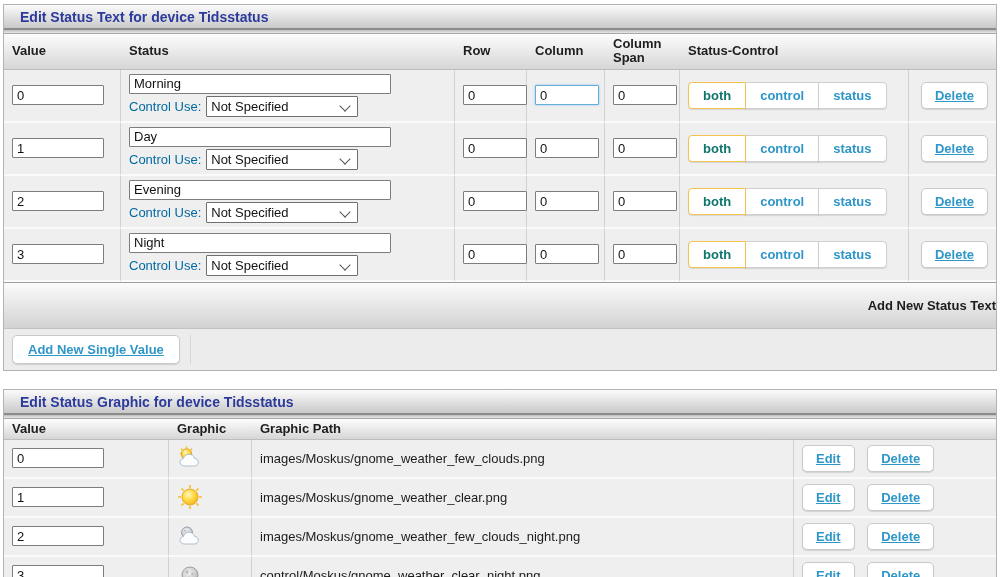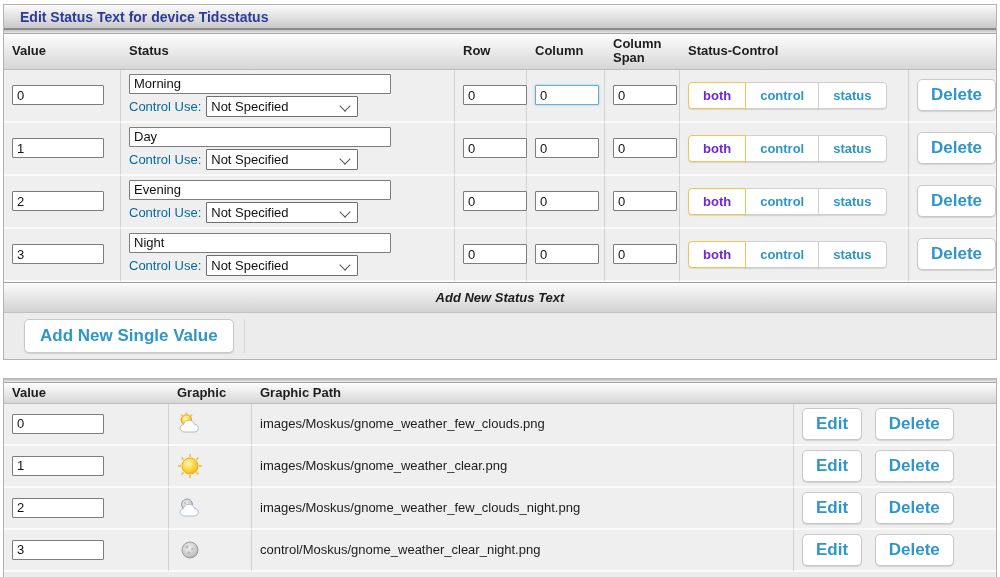--- a/index.html
+++ b/index.html
@@ -65,44 +65,45 @@
     padding:0 22px 0 4px; border-radius:1px;
   }
   .sel-wrap::after {
     content:""; position:absolute; right:9px; top:6px; width:7px; height:7px;
     border-right:1.5px solid #555; border-bottom:1.5px solid #555;
     transform:rotate(45deg); pointer-events:none;
   }
 
   .btn {
     display:inline-block; background:#fff; border:1px solid #c9c9c9;
-    border-radius:5px; color:#2f96c8; font-weight:bold; font-size:17px;
+    border-radius:5px; color:#2f96c8; font-weight:bold; font-size:13px;
     font-family:"Liberation Sans", sans-serif;
     padding:5px 13px; cursor:pointer;
     box-shadow:0 1px 1px rgba(0,0,0,.12);
+    text-decoration:underline;
   }
   .seg { display:inline-flex; }
   .seg-btn {
     background:#fff; border:1px solid #cfcfcf; color:#2f96c8;
     font-weight:bold; font-size:13px; font-family:"Liberation Sans", sans-serif;
     padding:5px 14px; cursor:pointer; margin-left:-1px;
     box-shadow:0 1px 1px rgba(0,0,0,.10);
   }
   .seg-both {
-    border:1px solid #f2c351; color:#6d28d9; border-radius:4px 0 0 4px;
+    border:1px solid #f2c351; color:#0f766e; border-radius:4px 0 0 4px;
     margin-left:0; position:relative; z-index:2;
   }
   .seg-last { border-radius:0 4px 4px 0; }
 
   .footer-title {
     background:linear-gradient(#fbfbfb,#d2d2d2);
     border-top:1px solid #9e9e9e; border-bottom:1px solid #c2c2c2;
-    font-weight:bold; text-align:center; padding:7px 0; color:#1d1d1d;font-style:italic;
-  }
-  .footer-btns { display:flex; align-items:center; padding:6px 20px; background:#ececec;border-radius:18px; }
+    font-weight:bold; text-align:right; padding:15px 0; color:#1d1d1d;
+  }
+  .footer-btns { display:flex; align-items:center; padding:6px 8px; background:#ececec;border-radius:18px; }
   .fcell { border-right:1px solid #d6d6d6; padding-right:10px; margin-right:10px; }
   .btn.big { padding:6px 15px; border-radius:5px; }
 
   .icon-box { display:inline-block; width:26px; height:26px; vertical-align:middle; }
   .path-text { color:#1c1c1c; }
   .del-cell { text-align:center; }
   .act-cell .btn { margin-right:9px;text-align:right; }
   .hidden-defs { position:absolute; width:0; height:0; }
 </style>
 </head>
@@ -238,20 +239,21 @@
   </tbody>
     </table>
 
   <div class="footer-title">Add New Status Text</div>
   <div class="footer-btns">
     <span class="fcell"><button class="btn big">Add New Single Value</button></span>
   </div>
 </div>
 
 <div class="section">
+  <div class="section-title">Edit Status Graphic for device Tidsstatus</div>
   <div class="title-sep"></div>
 
   <table class="t2">
     <colgroup>
       <col style="width:165px">
         <col style="width:83px">
         <col style="width:542px">
         <col>
     </colgroup>
     <tbody>

